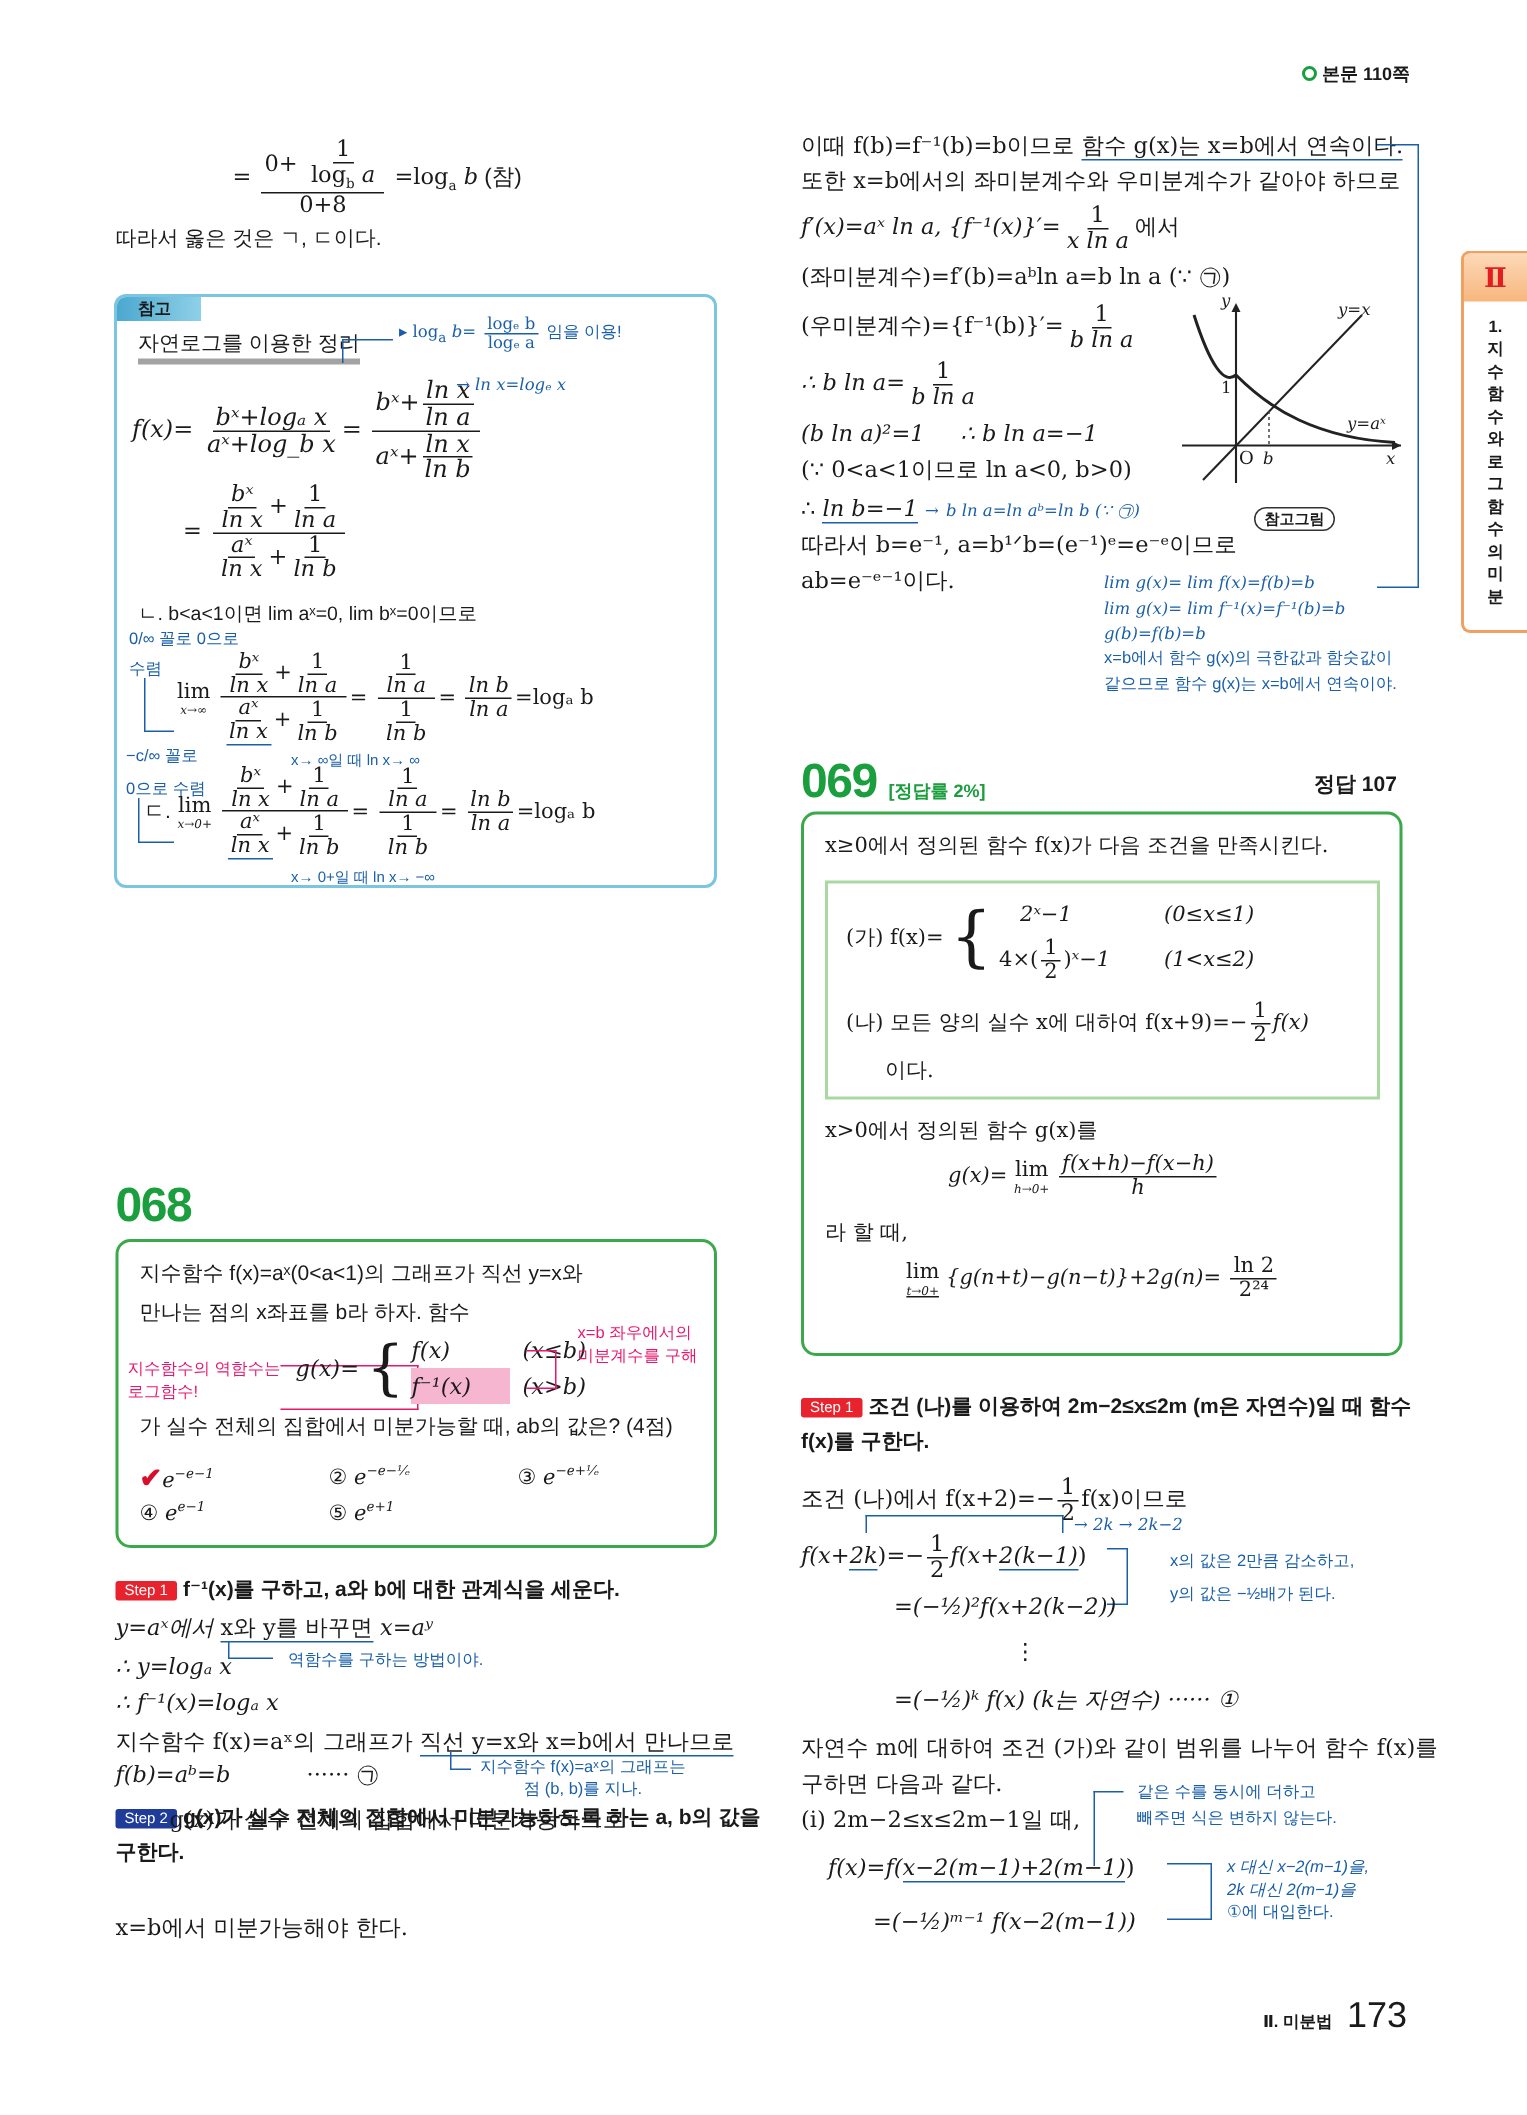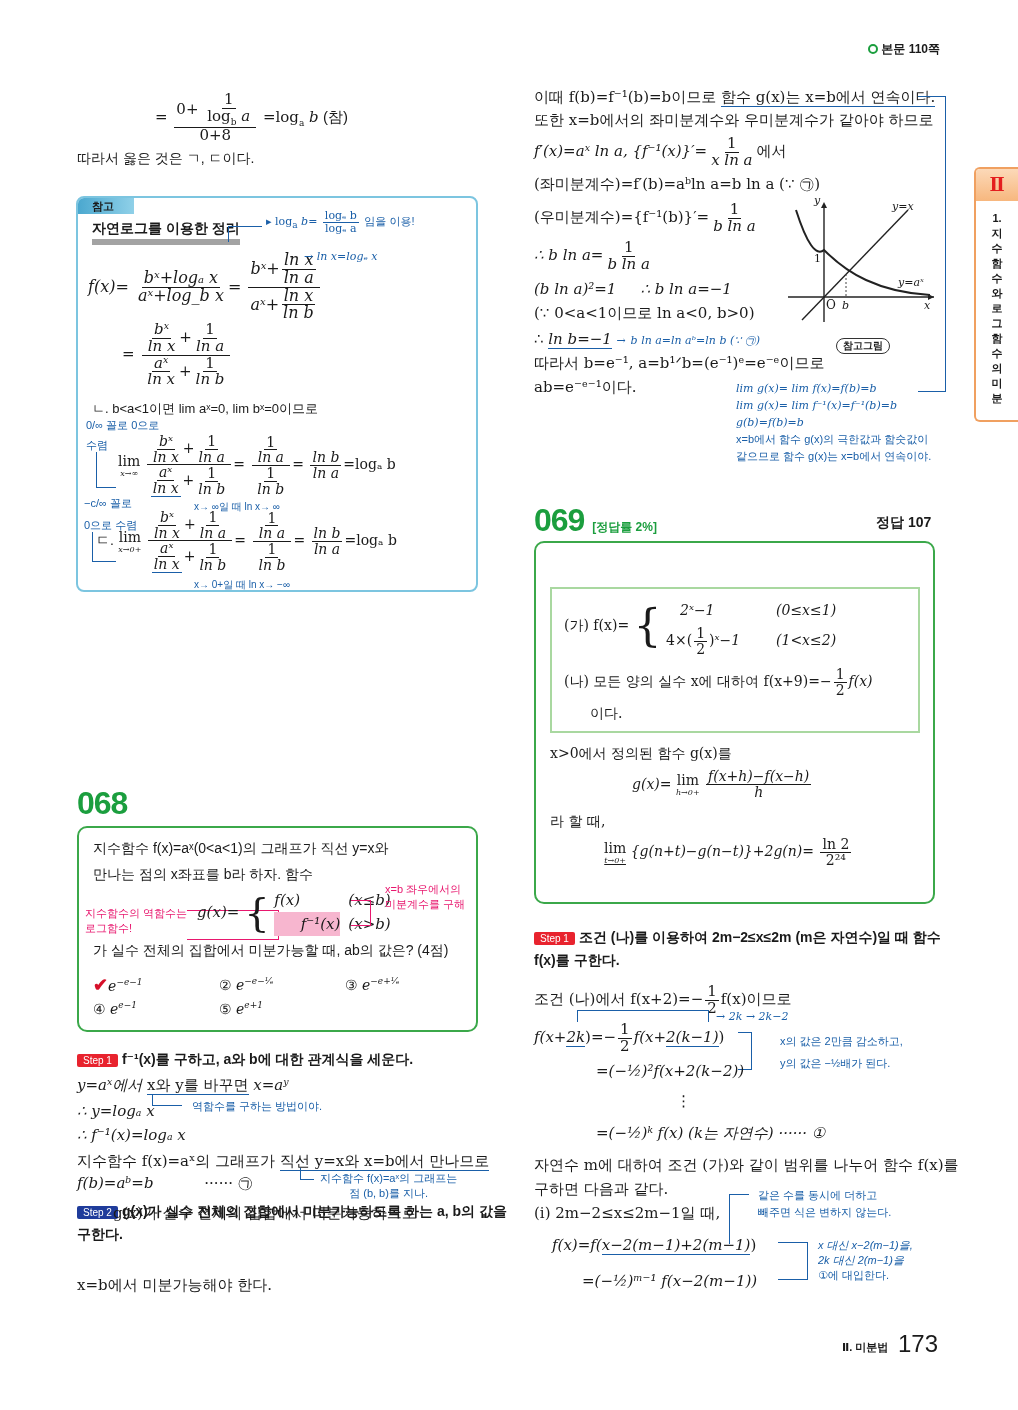--- a/index.html
+++ b/index.html
@@ -70,21 +70,21 @@
         </span>
     </span>
     <span class="den">0+8</span>
   </span>
   <span>=log</span><sub>a</sub><span class="it"> b</span><span class="sans"> (참)</span>
 </div>
 <div class="line sans" style="left:77px;top:150px;font-size:14px;">따라서 옳은 것은 ㄱ, ㄷ이다.</div>
 
 <div class="ref-box">
   <div class="ref-tag sans">참고</div>
-  <div class="abs sans" style="left:14px;top:22px;font-size:14px;font-weight:bold;border-bottom:6px solid #a3a3a3;padding-bottom:1px;">
+  <div class="abs sans" style="left:14px;top:22px;font-size:14px;font-weight:normal;border-bottom:4px solid #a3a3a3;padding-bottom:1px;">
     <span>자연로그를 이용한 정리</span>
   </div>
   <div class="connector" style="left:150px;top:28px;width:34px;height:16px;border-left-width:1.5px;border-bottom-width:0;border-top-width:1.5px;"></div>
   <div class="abs blue" style="left:188px;top:12px;font-size:11px;white-space:nowrap;">
     <span>▸</span>
     <span>log</span><sub>a</sub><span class="it"> b=</span>
     <span class="frac blue">
         <span class="num">logₑ b</span>
         <span class="den">logₑ a</span>
       </span>
@@ -227,21 +227,21 @@
   <div class="abs sans pink" style="left:6px;top:78px;font-size:11px;line-height:15px;">
     <div>지수함수의 역함수는</div>
     <div>로그함수!</div>
   </div>
   <div class="connector pink-conn" style="left:108px;top:82px;width:92px;height:30px;border-top-width:1.5px;border-right-width:1.5px;border-bottom-width:1.5px;border-left-width:0;"></div>
   <div class="abs" style="left:118px;top:60px;font-size:15px;white-space:nowrap;">
     <span class="it" style="vertical-align:middle;">g(x)=</span>
     <span style="display:inline-block;font-size:40px;vertical-align:middle;line-height:1;">{</span>
     <span style="display:inline-block;vertical-align:middle;line-height:24px;">
       <div><span class="it" style="display:inline-block;width:74px;">f(x)</span><span class="it">(x≤b)</span></div>
-      <div><span class="it hl-pink" style="display:inline-block;width:66px;margin-right:8px;text-align:right;">f⁻¹(x)</span><span class="it">(x&gt;b)</span></div>
+      <div><span class="it hl-pink" style="display:inline-block;width:66px;margin-right:8px;">f⁻¹(x)</span><span class="it">(x&gt;b)</span></div>
     </span>
   </div>
   <div class="connector pink-conn" style="left:272px;top:72px;width:20px;height:26px;border-top-width:1.5px;border-right-width:1.5px;border-bottom-width:1.5px;"></div>
   <div class="abs sans pink" style="left:306px;top:54px;font-size:11px;line-height:15px;text-align:left;">
     <div>x=b 좌우에서의</div>
     <div>미분계수를 구해</div>
   </div>
   <div class="abs sans" style="left:14px;top:114px;font-size:14px;white-space:nowrap;">가 실수 전체의 집합에서 미분가능할 때, ab의 값은? (4점)</div>
 
   <div class="abs" style="left:14px;top:146px;font-size:14px;">
@@ -353,20 +353,21 @@
   <div class="sans">x=b에서 함수 g(x)의 극한값과 함숫값이</div>
   <div class="sans">같으므로 함수 g(x)는 x=b에서 연속이야.</div>
 </div>
 
 <div class="prob-num" style="left:534px;top:502px;">
   <span>069</span>
   <span class="sans" style="font-size:12px;color:#1b9e3e;letter-spacing:0;">[정답률 2%]</span>
 </div>
 <div class="answer" style="left:876px;top:514px;">정답 107</div>
 <div class="prob-box" style="left:534px;top:541px;width:401px;height:363px;">
+  <div class="abs" style="left:14px;top:12px;font-size:14px;white-space:nowrap;">x≥0에서 정의된 함수 f(x)가 다음 조건을 만족시킨다.</div>
   <div class="inner-box" style="left:14px;top:44px;width:370px;height:146px;">
     <div class="abs" style="left:12px;top:6px;font-size:14px;white-space:nowrap;">
       <span style="vertical-align:middle;">(가) f(x)=</span>
       <span style="display:inline-block;font-size:44px;vertical-align:middle;line-height:1;">{</span>
       <span style="display:inline-block;vertical-align:middle;line-height:30px;">
         <div><span class="it" style="display:inline-block;width:110px;padding-left:14px;">2ˣ−1</span><span class="it">(0≤x≤1)</span></div>
         <div><span style="display:inline-block;width:110px;"><span>4×</span>(<span class="frac">
                 <span class="num">1</span>
                 <span class="den">2</span>
               </span>)<span class="it">ˣ−1</span></span><span class="it">(1&lt;x≤2)</span></div>

